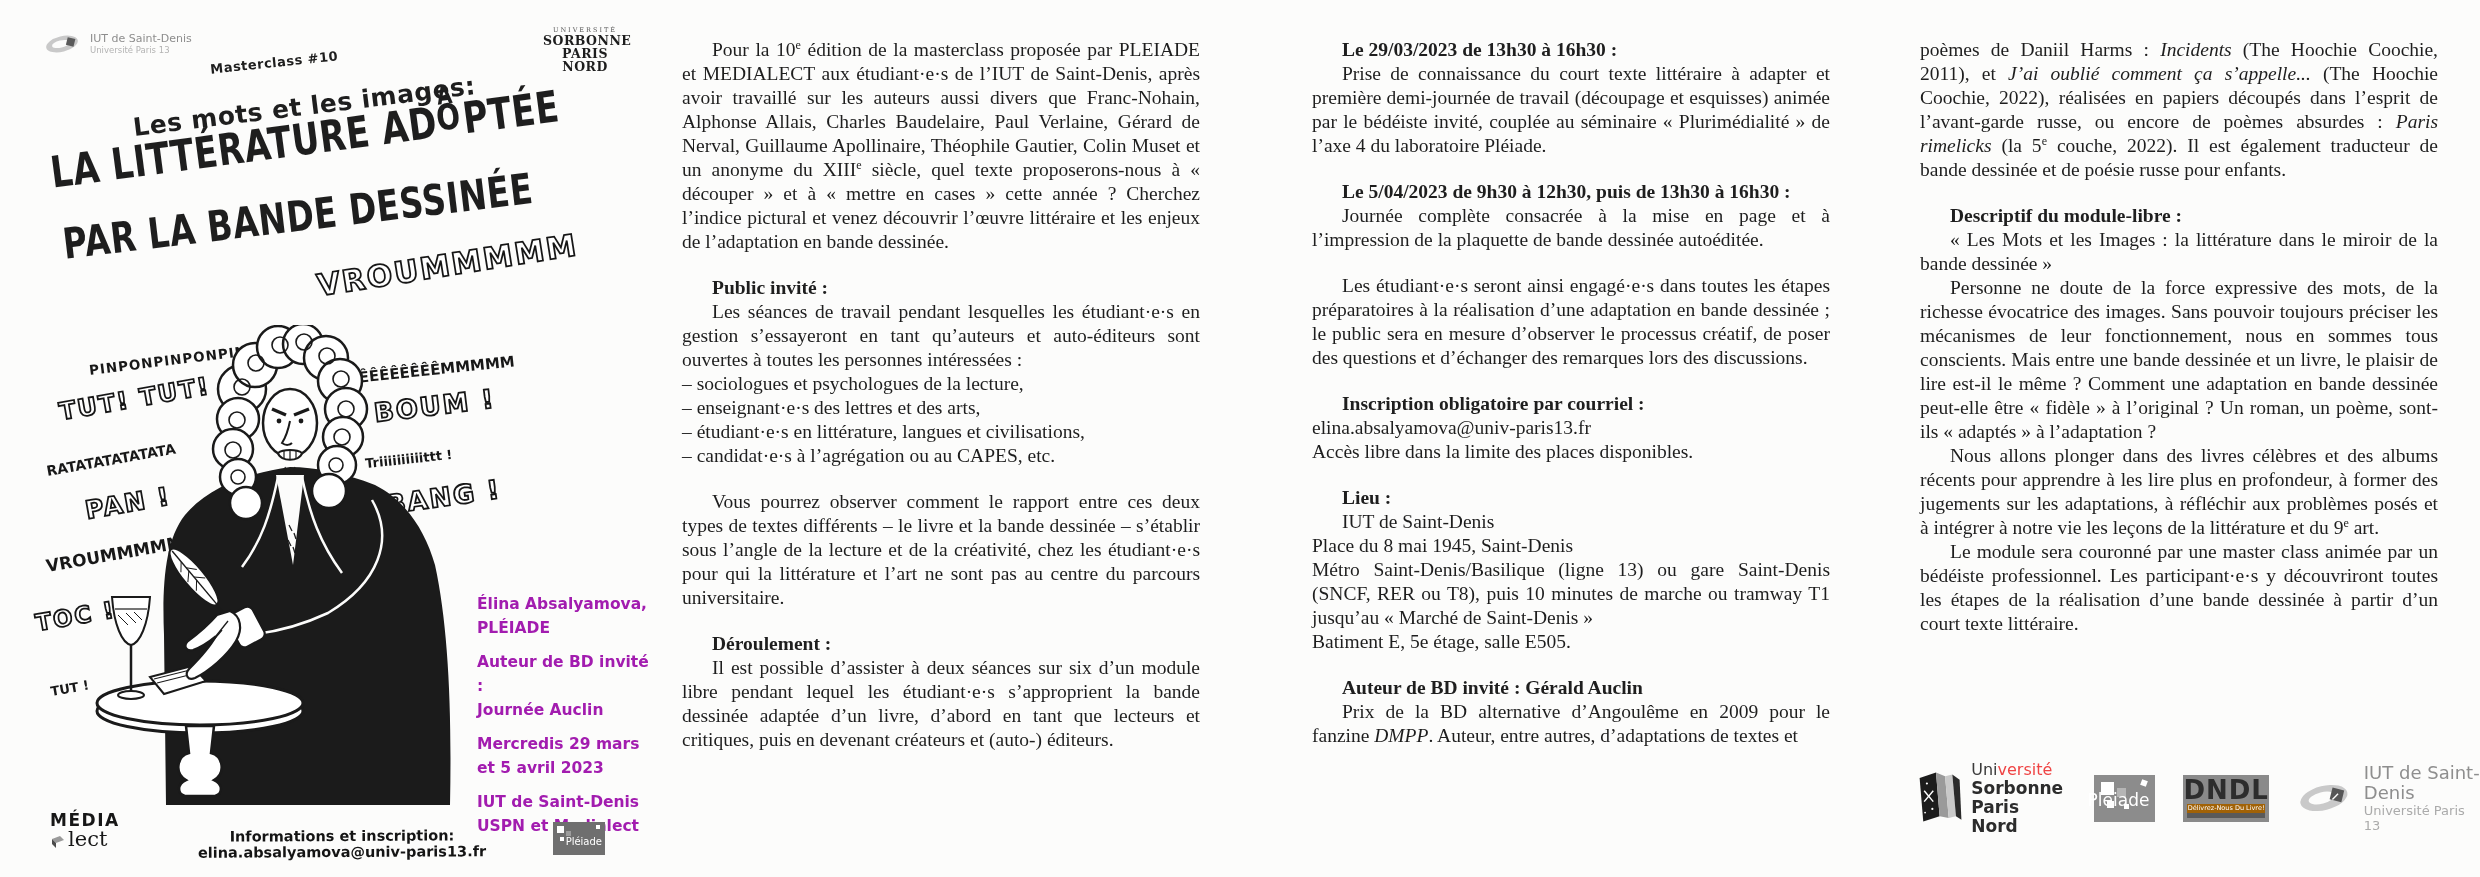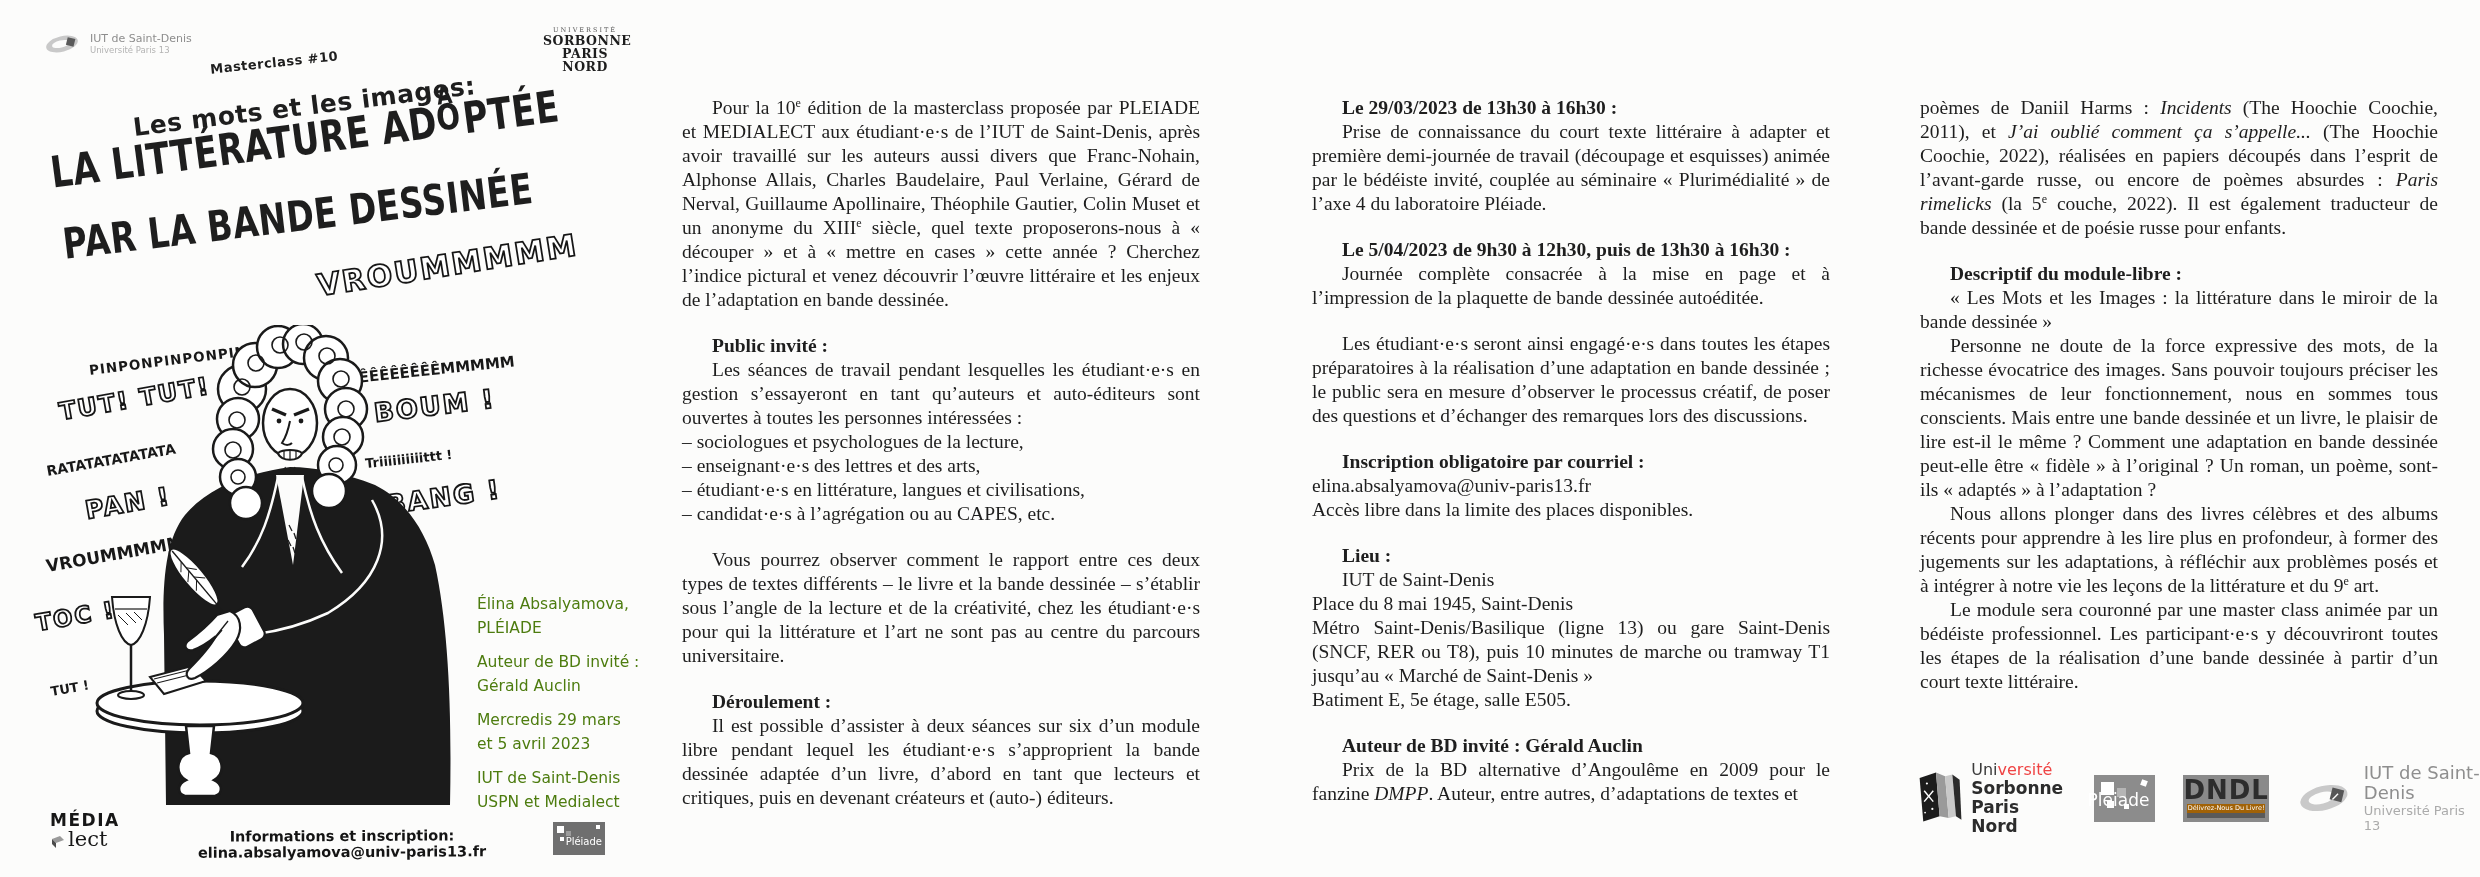--- a/index.html
+++ b/index.html
@@ -1,20 +1,20 @@
 <!DOCTYPE html>
 <html lang="fr"><head>
 <meta charset="utf-8">
 <style>
   html,body{margin:0;padding:0;background:#ffffff;}
   .page{position:relative;width:2480px;height:877px;background:#fcfcfb;overflow:hidden;
         font-family:"Liberation Serif",serif;color:#1e1e1e;}
 
   
-  .col{position:absolute;top:0;height:877px;padding-top:96px;box-sizing:border-box;
+  .col{position:absolute;top:0;height:877px;padding-top:38px;box-sizing:border-box;
        font-size:19.5px;line-height:24px;text-align:justify;}
   .col p{margin:0;text-indent:30px;}
   .col .ni{text-indent:0;}
   .col .h{font-weight:bold;}
   .col .gap{margin-top:22px;}
   .col div{margin:0;}
 
   
   .poster{position:absolute;left:0;top:0;width:650px;height:877px;}
   .hand{font-family:"DejaVu Sans",sans-serif;}
@@ -36,21 +36,21 @@
   .title.l2{left:66px;top:230px;font-size:33px;transform:rotate(-6.8deg) scaleY(1.28);}
   .tstack{display:inline-block;position:relative;width:.78em;height:1em;vertical-align:baseline;}
   .tstack .tsup{position:absolute;left:12%;top:-.48em;font-size:.58em;}
   .tstack .tsub{position:absolute;left:0;bottom:-.06em;font-size:.82em;}
 
   .sfx{position:absolute;font-family:"DejaVu Sans",sans-serif;font-weight:bold;white-space:nowrap;
        color:#181818;transform-origin:left bottom;}
   .sfx.outline{color:#ffffff;-webkit-text-stroke:1.8px #161616;letter-spacing:2px;}
 
   .credits{position:absolute;left:477px;top:592px;width:175px;font-family:"DejaVu Sans",sans-serif;
-       font-size:15.5px;line-height:24px;color:#4d7c0f;}
+       font-size:15.5px;line-height:24px;color:#a21caf;font-weight:bold;}
   .credits .grp{margin-top:10px;}
   .credits .grp:first-child{margin-top:0;}
 
   .medialect{position:absolute;left:50px;top:812px;font-family:"DejaVu Sans",sans-serif;color:#171717;}
   .medialect .m-top{font-size:17px;font-weight:bold;letter-spacing:1.5px;line-height:17px;}
   .medialect .m-bot{display:flex;align-items:flex-end;gap:2px;font-family:"DejaVu Serif",serif;
        font-size:21px;line-height:20px;}
   .footer-info{position:absolute;left:162px;top:828px;width:360px;text-align:center;
        font-family:"DejaVu Sans",sans-serif;font-size:14.5px;font-weight:bold;color:#141414;
        transform:rotate(-.3deg);}
@@ -235,21 +235,21 @@
       </g>
     </svg>
 
     <div class="credits hand">
       <div class="grp">
         <div>Élina Absalyamova,</div>
         <div>PLÉIADE</div>
       </div>
       <div class="grp">
         <div>Auteur de BD invité :</div>
-        <div>Gérald Auclin</div>
+        <div>Journée Auclin</div>
       </div>
       <div class="grp">
         <div>Mercredis 29 mars</div>
         <div>et 5 avril 2023</div>
       </div>
       <div class="grp">
         <div>IUT de Saint-Denis</div>
         <div>USPN et Medialect</div>
       </div>
     </div>

